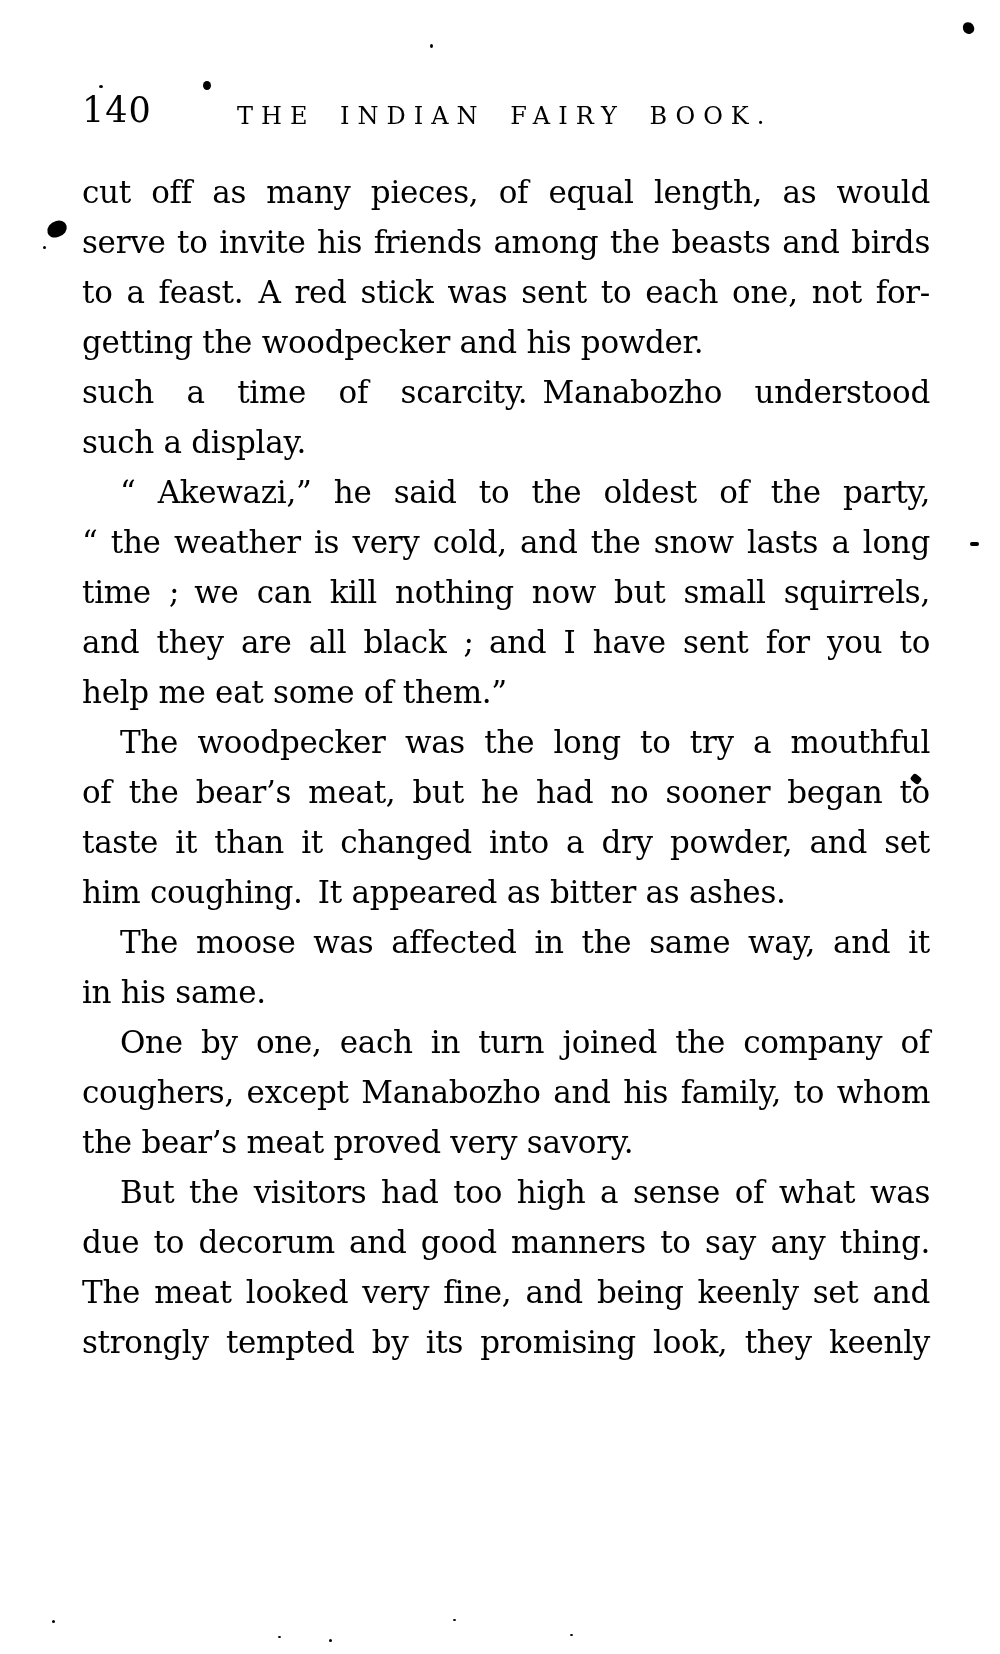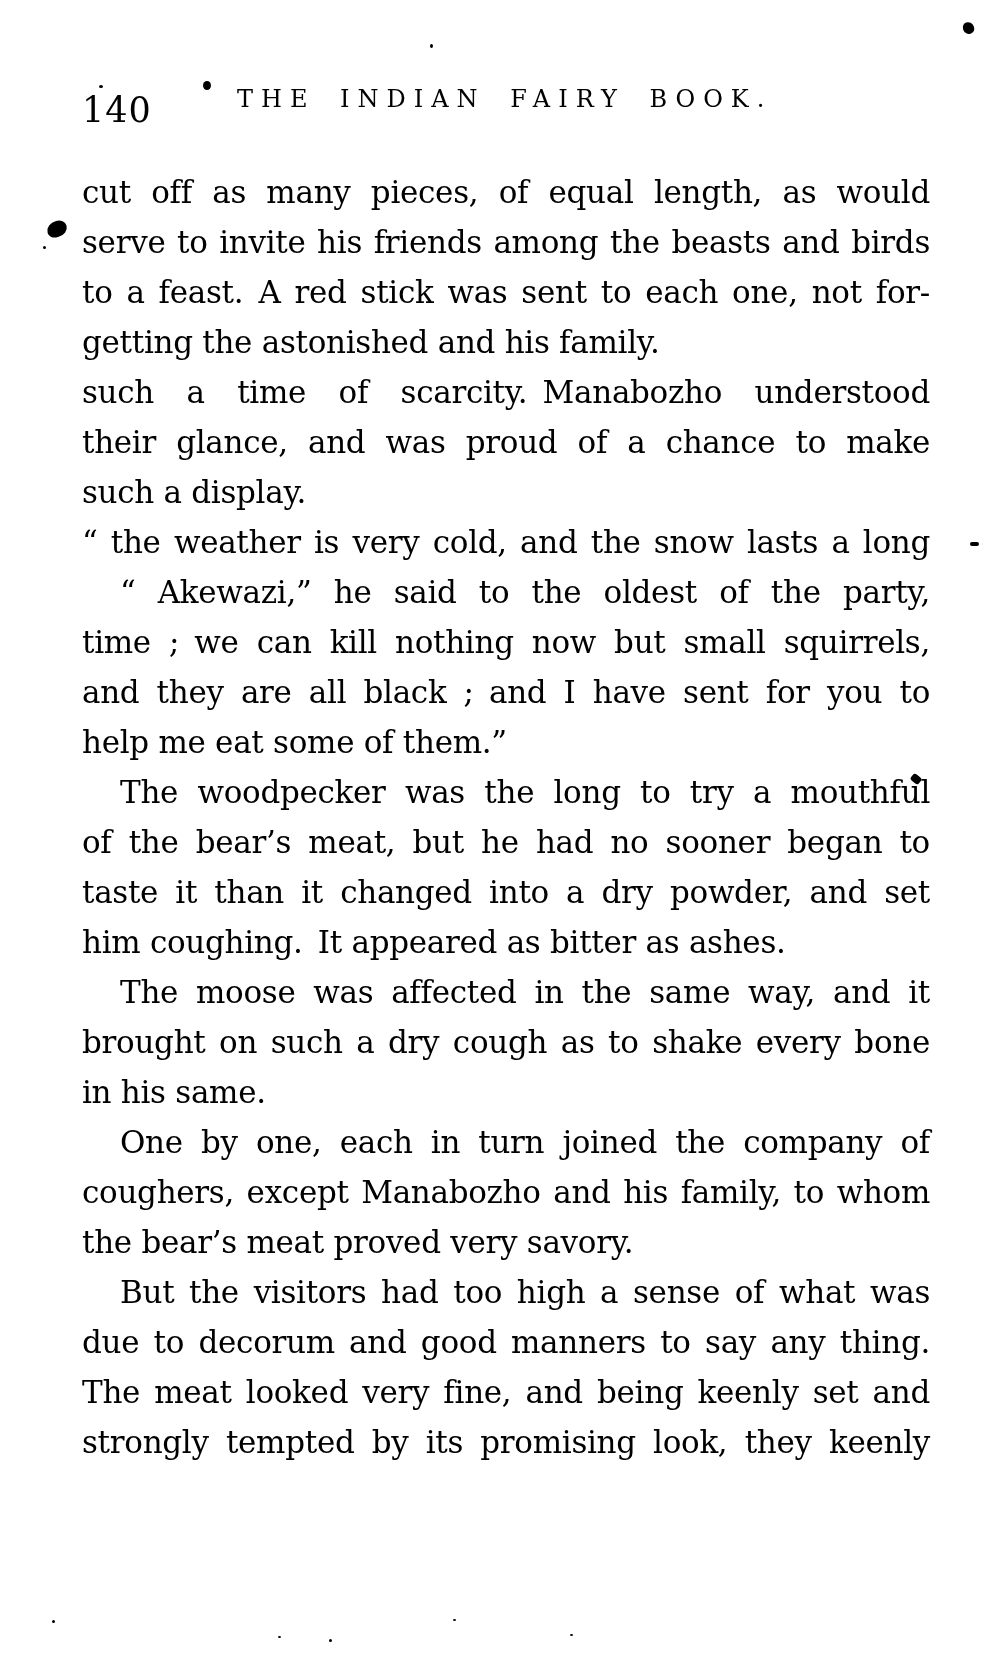--- a/index.html
+++ b/index.html
@@ -7,21 +7,21 @@
     width:1000px;height:1654px;
     background:#ffffff;color:#000000;
     font-family:"DejaVu Serif","Liberation Serif",serif;
     position:relative;overflow:hidden;
   }
   .page-number{
     position:absolute;left:82px;top:93px;
     font-size:35px;line-height:35px;letter-spacing:1px;
   }
   .header-title{
-    position:absolute;left:237px;top:87px;
+    position:absolute;left:237px;top:104px;
     font-size:24px;line-height:24px;
     letter-spacing:8px;word-spacing:9px;
     white-space:nowrap;
   }
   .text-block{
     position:absolute;left:82px;top:167px;width:848px;
   }
   .line{
     height:50px;line-height:50px;
     font-size:31px;letter-spacing:-0.3px;
@@ -36,35 +36,33 @@
 <body>
 
 <div class="page-number">140</div>
 
 <div class="header-title">THE INDIAN FAIRY BOOK.</div>
 
 <div class="text-block" id="text-block">
     <div class="line j">cut off as many pieces, of equal length, as would</div>
     <div class="line j">serve to invite his friends among the beasts and birds</div>
     <div class="line j">to a feast. A red stick was sent to each one, not for-</div>
-    <div class="line l">getting the astonished and his family.</div>
+    <div class="line l">getting the woodpecker and his powder.</div>
     <div class="line j">such a time of scarcity. Manabozho understood</div>
-    <div class="line j">their glance, and was proud of a chance to make</div>
     <div class="line l">such a display.</div>
+    <div class="line j i">“ Akewazi,” he said to the oldest of the party,</div>
     <div class="line j">“ the weather is very cold, and the snow lasts a long</div>
-    <div class="line j i">“ Akewazi,” he said to the oldest of the party,</div>
     <div class="line j">time ; we can kill nothing now but small squirrels,</div>
     <div class="line j">and they are all black ; and I have sent for you to</div>
     <div class="line l">help me eat some of them.”</div>
     <div class="line j i">The woodpecker was the long to try a mouthful</div>
     <div class="line j">of the bear’s meat, but he had no sooner began to</div>
     <div class="line j">taste it than it changed into a dry powder, and set</div>
     <div class="line l">him coughing. It appeared as bitter as ashes.</div>
     <div class="line j i">The moose was affected in the same way, and it</div>
-    <div class="line j">brought on such a dry cough as to shake every bone</div>
     <div class="line l">in his same.</div>
     <div class="line j i">One by one, each in turn joined the company of</div>
     <div class="line j">coughers, except Manabozho and his family, to whom</div>
     <div class="line l">the bear’s meat proved very savory.</div>
     <div class="line j i">But the visitors had too high a sense of what was</div>
     <div class="line j">due to decorum and good manners to say any thing.</div>
     <div class="line j">The meat looked very fine, and being keenly set and</div>
     <div class="line j">strongly tempted by its promising look, they keenly</div>
   </div>
 

